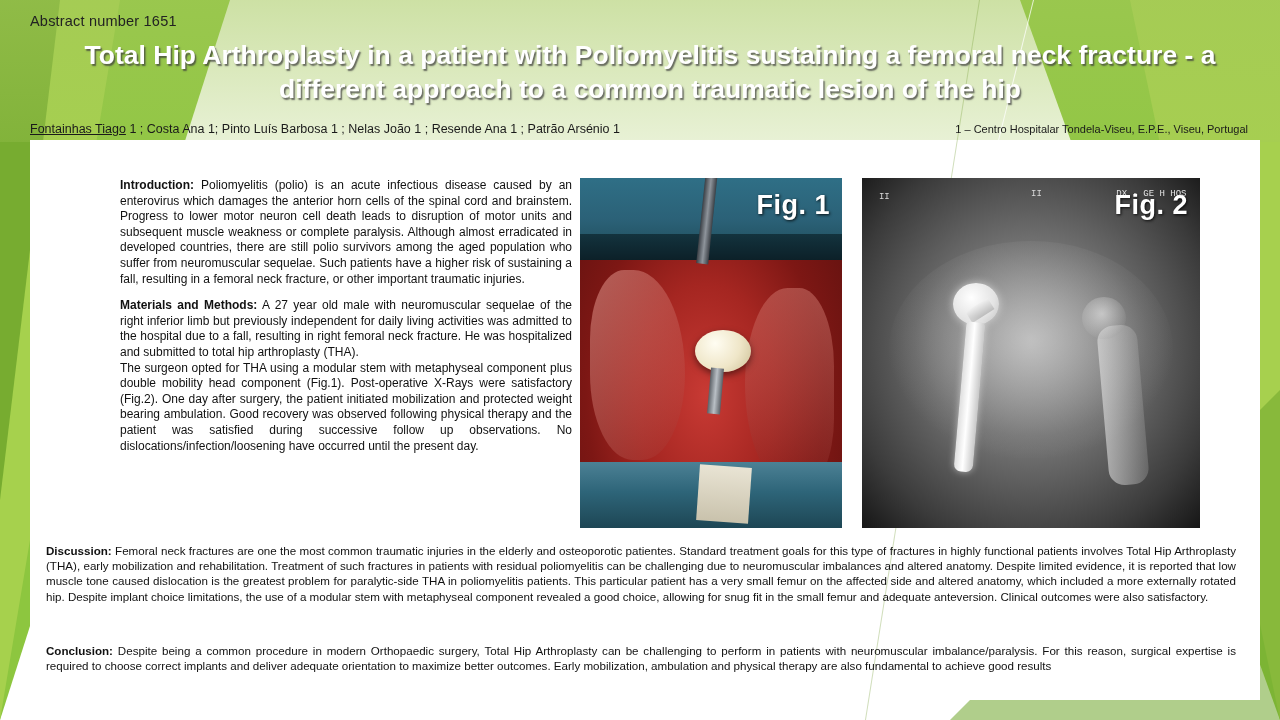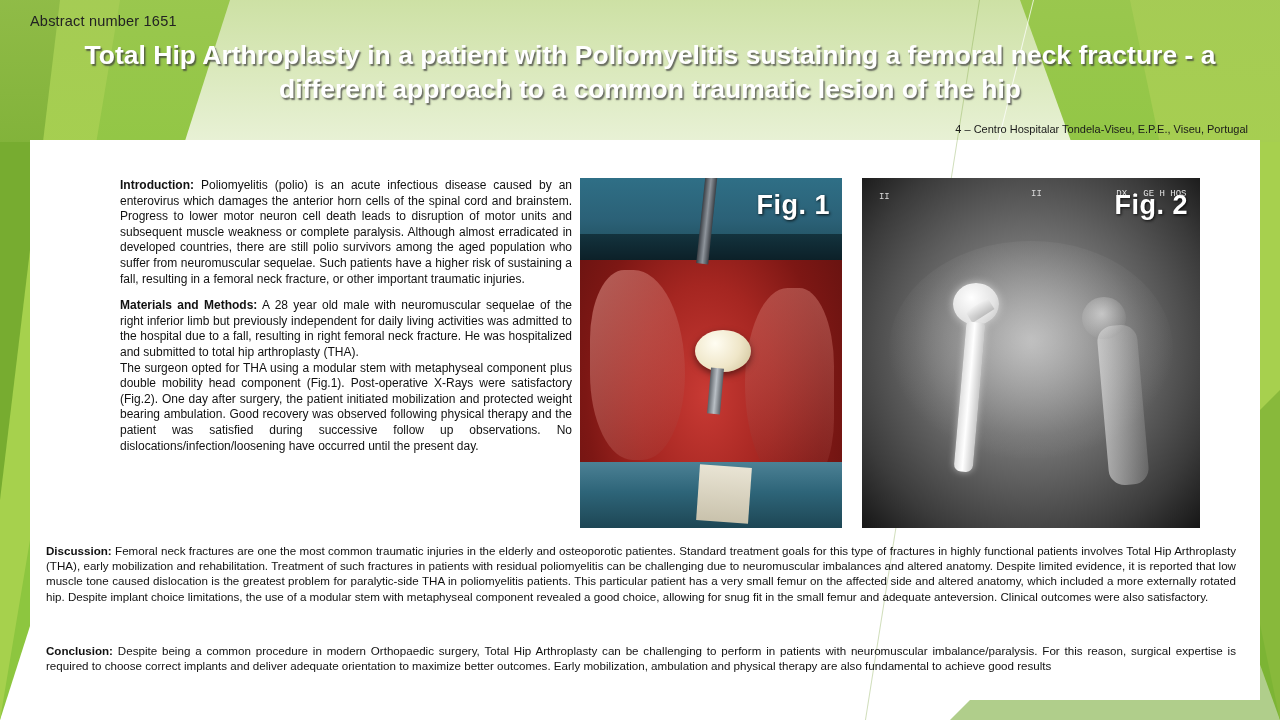--- a/index.html
+++ b/index.html
@@ -314,26 +314,29 @@
   <div class="bg-line-right"></div>
   <div class="bg-line-right2"></div>
 </div>
 
 <div class="page">
 
   <div class="abstract-number">Abstract number 1651</div>
 
   <div class="poster-title">Total Hip Arthroplasty in a patient with Poliomyelitis sustaining a femoral neck fracture - a different approach to a common traumatic lesion of the hip</div>
 
-
-  <div class="affiliation">4 – Centro Hospitalar Tondela-Viseu, E.P.E., Viseu, Portugal</div>
+  <div class="authors">
+    <span class="lead">Fontainhas Tiago</span><span> 1 ; Costa Ana 1; Pinto Luís Barbosa 1 ; Nelas João 1 ; Resende Ana 1 ; Patrão Arsénio 1</span>
+  </div>
+
+  <div class="affiliation">1 – Centro Hospitalar Tondela-Viseu, E.P.E., Viseu, Portugal</div>
 
   <div class="body-col">
     <p><b>Introduction:</b><span> Poliomyelitis (polio) is an acute infectious disease caused by an enterovirus which damages the anterior horn cells of the spinal cord and brainstem. Progress to lower motor neuron cell death leads to disruption of motor units and subsequent muscle weakness or complete paralysis. Although almost erradicated in developed countries, there are still polio survivors among the aged population who suffer from neuromuscular sequelae. Such patients have a higher risk of sustaining a fall, resulting in a femoral neck fracture, or other important traumatic injuries.</span></p>
-    <p class="tight"><b>Materials and Methods:</b><span> A 28 year old male with neuromuscular sequelae of the right inferior limb but previously independent for daily living activities was admitted to the hospital due to a fall, resulting in right femoral neck fracture. He was hospitalized and submitted to total hip arthroplasty (THA).</span></p>
+    <p class="tight"><b>Materials and Methods:</b><span> A 27 year old male with neuromuscular sequelae of the right inferior limb but previously independent for daily living activities was admitted to the hospital due to a fall, resulting in right femoral neck fracture. He was hospitalized and submitted to total hip arthroplasty (THA).</span></p>
     <p>The surgeon opted for THA using a modular stem with metaphyseal component plus double mobility head component (Fig.1). Post-operative X-Rays were satisfactory (Fig.2). One day after surgery, the patient initiated mobilization and protected weight bearing ambulation. Good recovery was observed following physical therapy and the patient was satisfied during successive follow up observations. No dislocations/infection/loosening have occurred until the present day.</p>
   </div>
 
   <div class="fig" id="fig1">
     <div class="f1-drape-top"></div>
     <div class="f1-drape-dark"></div>
     <div class="f1-retractor"></div>
     <div class="f1-tissue1"></div>
     <div class="f1-tissue2"></div>
     <div class="f1-implant"></div>

